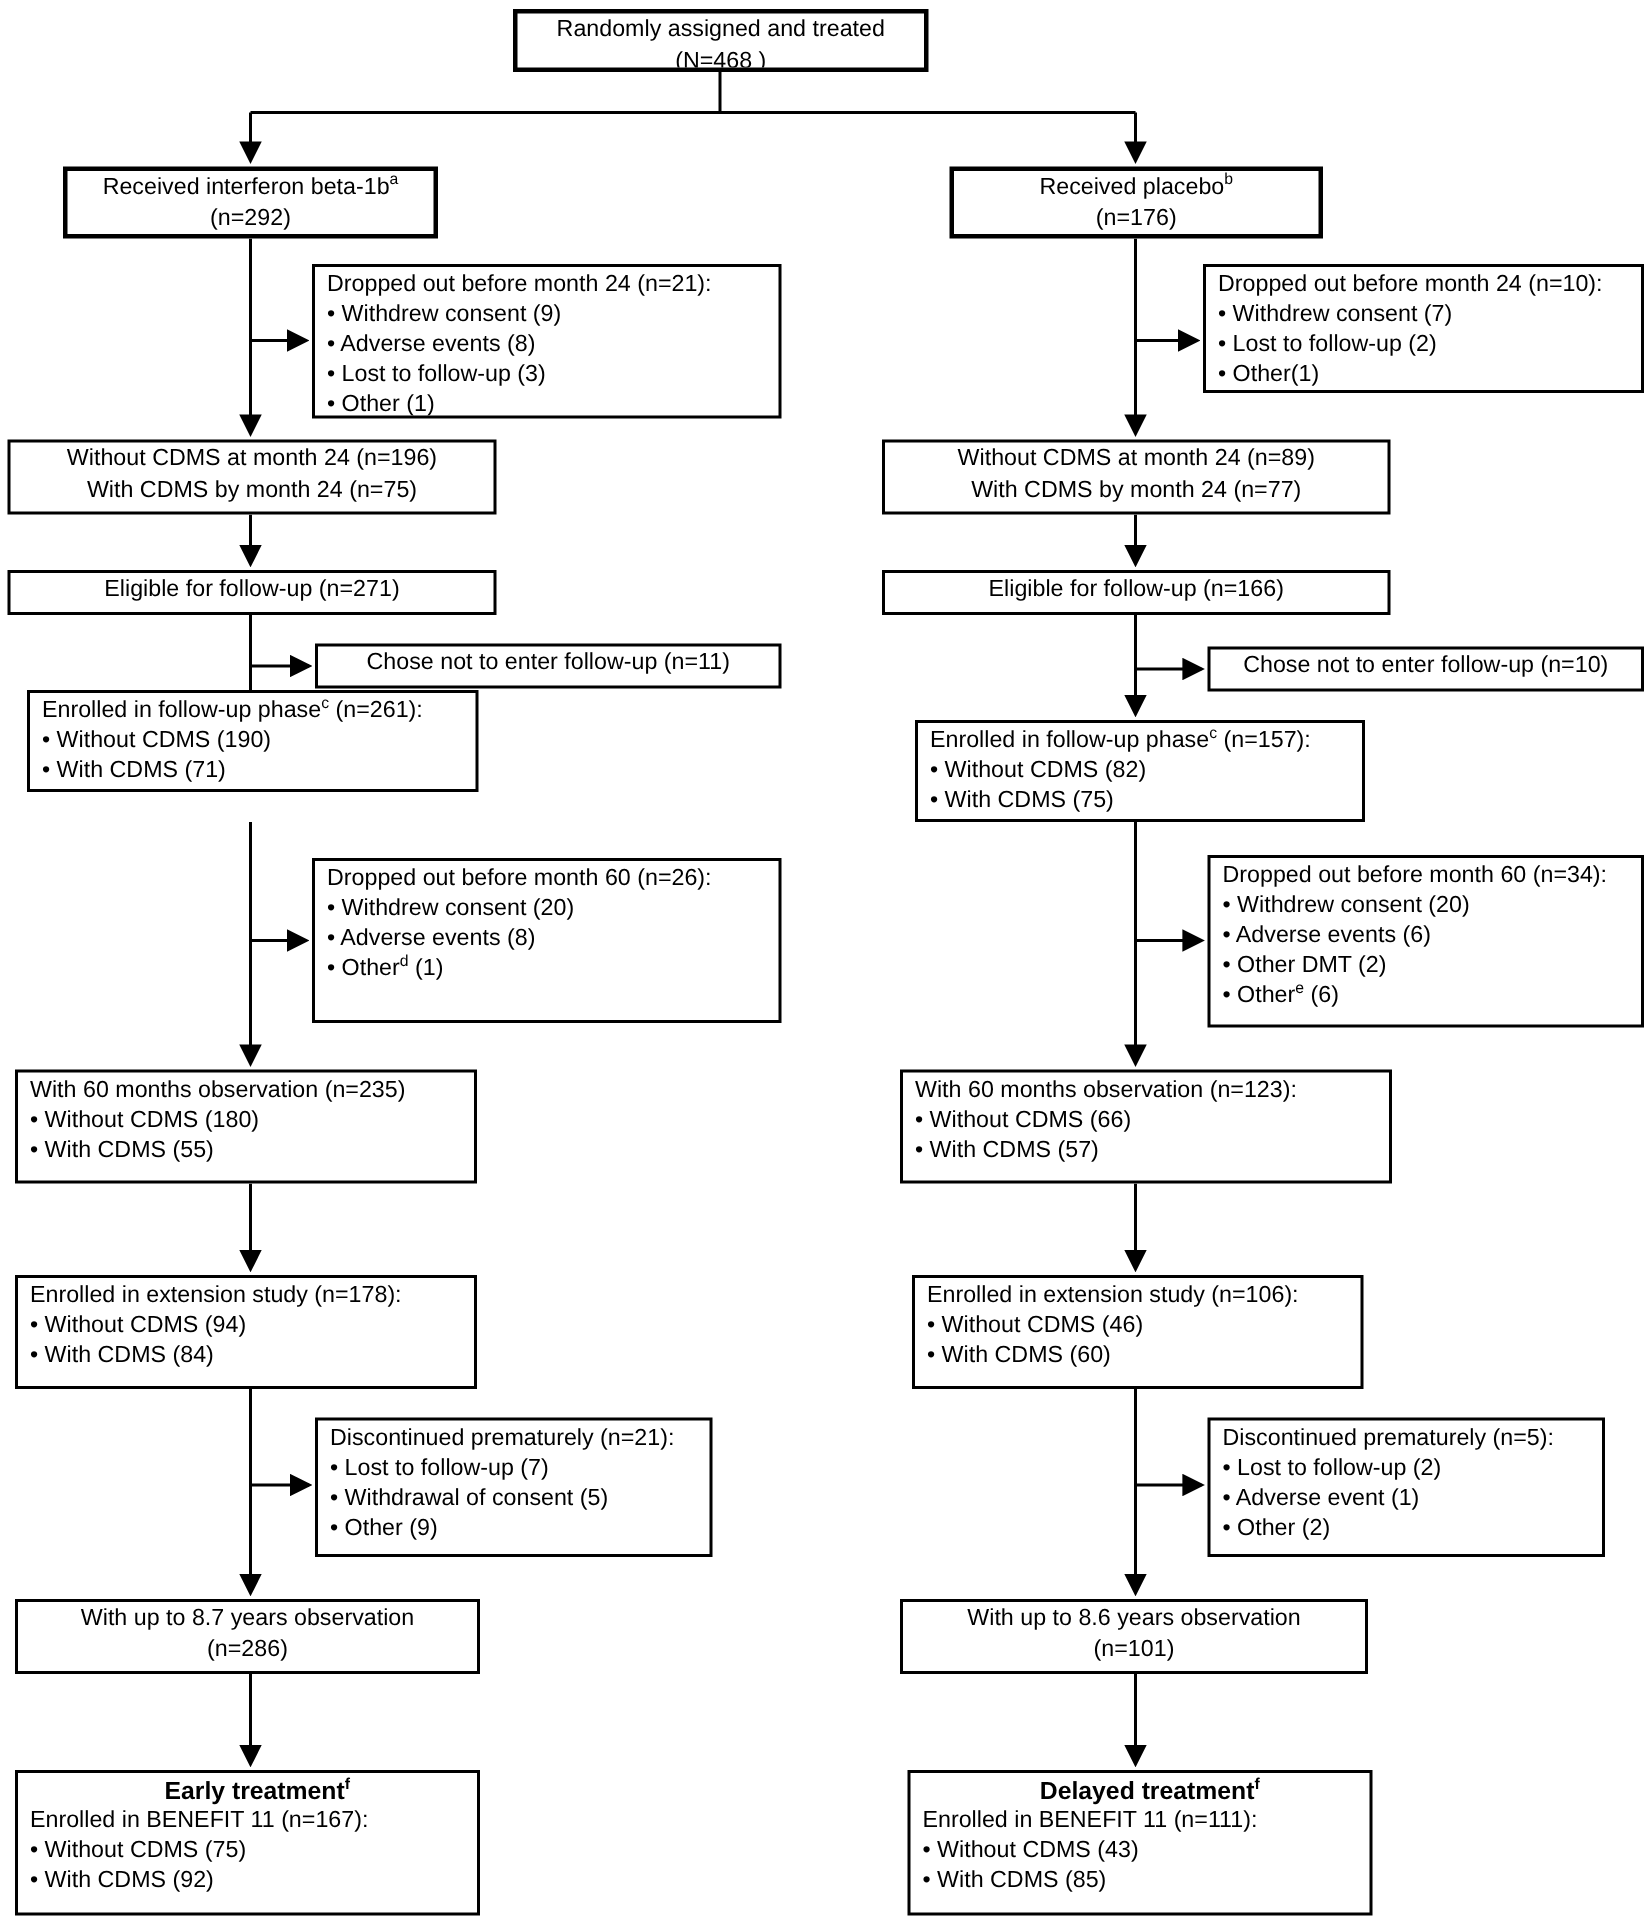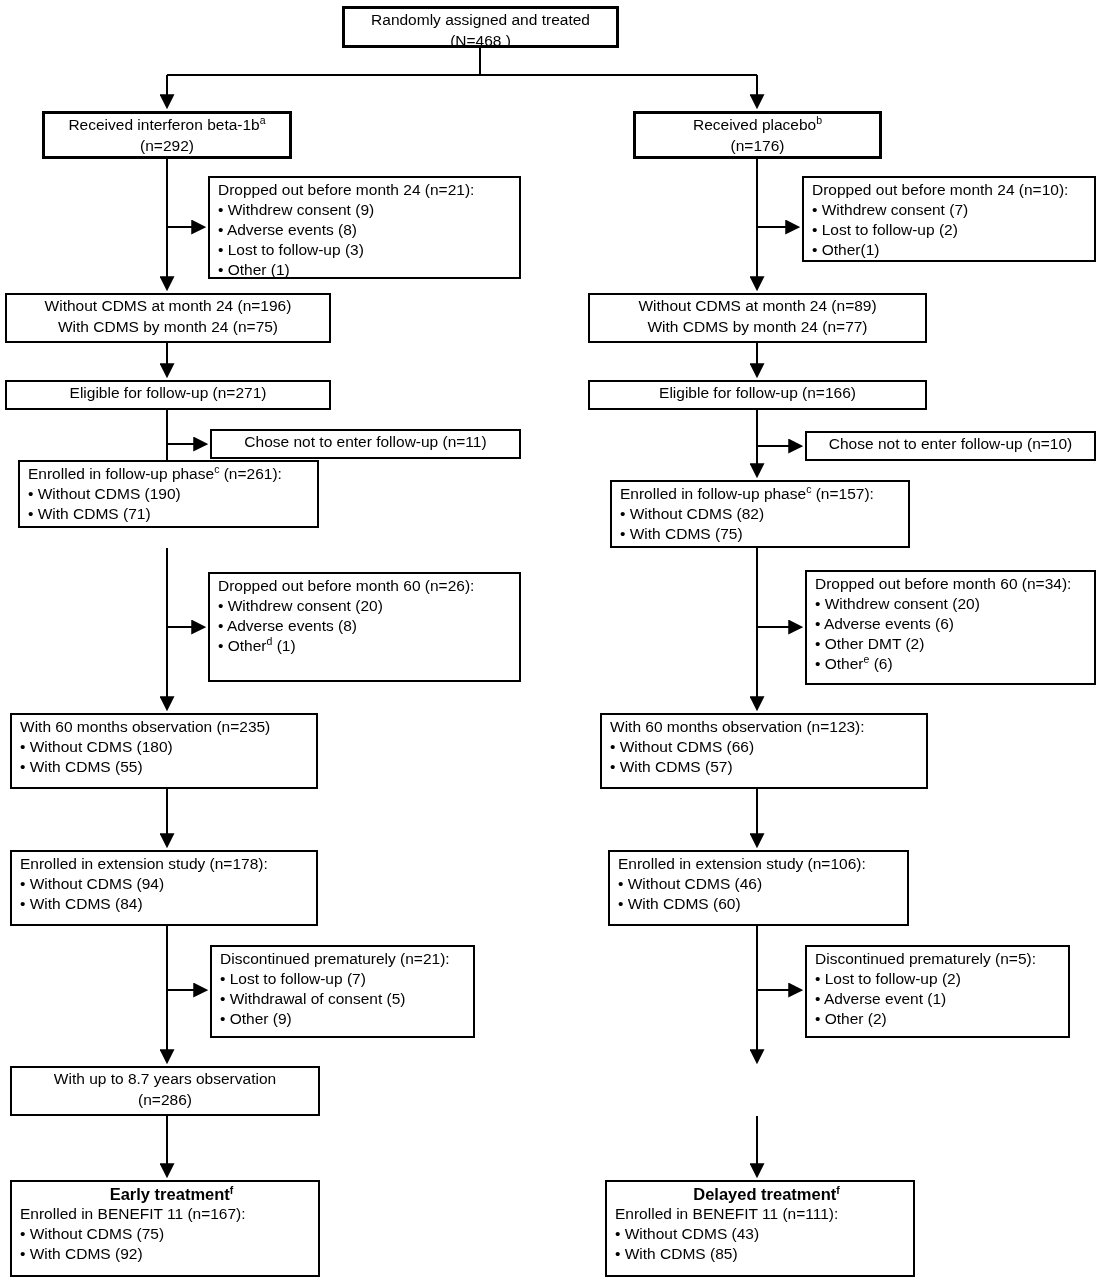--- a/index.html
+++ b/index.html
@@ -188,20 +188,24 @@
     <div>• With CDMS (60)</div>
   </div>
 
   <div class="box leftalign" style="left:805px;top:945px;width:265px;height:93px">
     <div>Discontinued prematurely (n=5):</div>
     <div>• Lost to follow-up (2)</div>
     <div>• Adverse event (1)</div>
     <div>• Other (2)</div>
   </div>
 
+  <div class="box center" style="left:600px;top:1066px;width:312px;height:50px">
+    <div>With up to 8.6 years observation</div>
+    <div>(n=101)</div>
+  </div>
 
   <div class="box leftalign" style="left:605px;top:1180px;width:310px;height:97px">
     <div class="bold-title"><span>Delayed treatment</span><sup>f</sup></div>
     <div>Enrolled in BENEFIT 11 (n=111):</div>
     <div>• Without CDMS (43)</div>
     <div>• With CDMS (85)</div>
   </div>
 
 </div>
 

